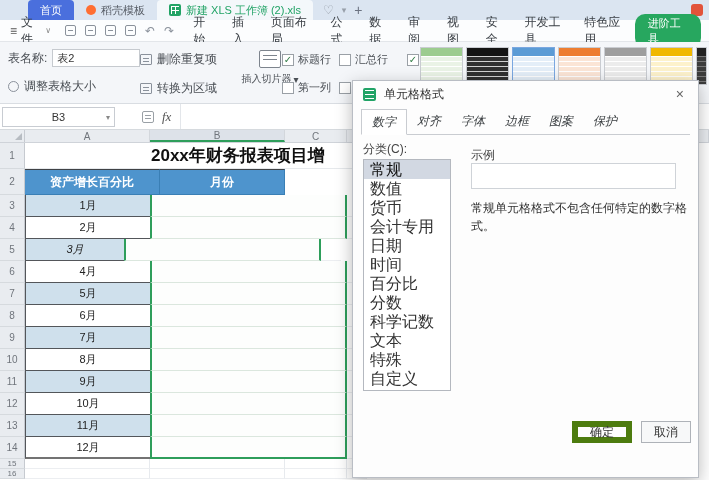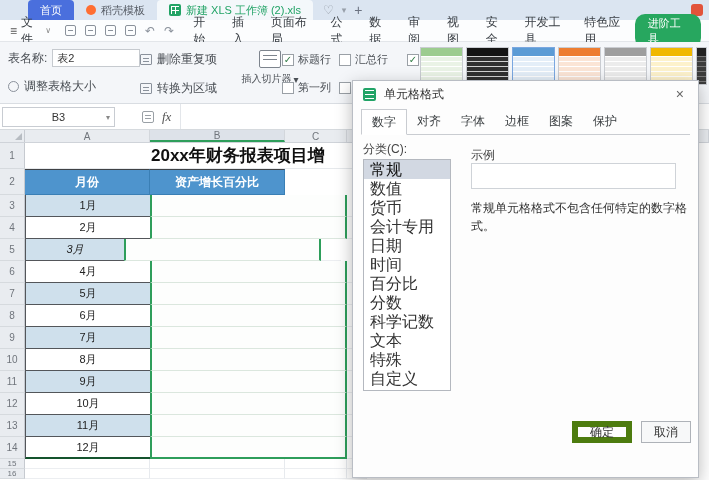--- a/index.html
+++ b/index.html
@@ -92,33 +92,33 @@
   .cell{flex:none;display:flex;align-items:center;justify-content:center;font-size:11px;color:#222;}
   .r1wrap{position:relative;width:342px;flex:none;background:#fff;border-bottom:1px solid #e6e9ec;}
   .sheet-title{position:absolute;left:126px;top:0;line-height:25px;font-weight:bold;font-size:17px;color:#101010;white-space:nowrap;}
   .hcell{background:#4e94cd;color:#fff;font-weight:bold;font-size:12px;border-right:1px solid #3a7fb5;border-top:1px solid #3f4245;border-bottom:1px solid #3a7fb5;}
   .acell{border-bottom:1px solid #53565a;border-left:1px solid #53565a;}
   .acell.band{background:#cfe0ec;}
   .bcell{background:#fdfefd;border-left:2px solid #2e9e5b;border-bottom:1px solid #dbe7de;}
   .ccell{background:#fdfefd;border-right:2px solid #2e9e5b;border-bottom:1px solid #dbe7de;}
   .dcell{border-bottom:1px solid #eceef1;}
   .lastrow .bcell,.lastrow .ccell{border-bottom:2px solid #2e9e5b;}
-  .lastrow .acell{border-bottom:2px solid #14532d;}
+  .lastrow .acell{border-bottom:2px solid #737373;}
   .emptyrow .ecell{border-right:1px solid #e7eaee;border-bottom:1px solid #eceef1;}
 
   
   .dialog{position:absolute;left:352px;top:80px;width:347px;height:398px;background:#fdfdfd;border:1px solid #b9bdc4;
     box-shadow:0 5px 16px rgba(0,0,0,.28);z-index:20;font-size:12px;color:#333;}
   .dlg-titlebar{height:26px;display:flex;align-items:center;padding:0 10px;gap:8px;}
   .dlg-ico{width:13px;height:13px;border-radius:2px;background:#21a366;position:relative;flex:none;}
   .dlg-ico::before{content:"";position:absolute;inset:2px;
     background:repeating-linear-gradient(180deg,#fff 0 1px,transparent 1px 4px);}
   .dlg-title{flex:1;}
   .dlg-close{color:#666;font-size:14px;line-height:1;padding:2px 4px;}
-  .dlg-tabs{display:flex;margin:2px 8px 0 8px;border-bottom:1px solid #c9ccd1;}
+  .dlg-tabs{display:flex;margin:2px 8px 0 8px;border-bottom:1px solid #c9ccd1;font-style:italic;}
   .dlg-tab{padding:4px 10px 3px 10px;color:#3c4043;}
   .dlg-tab.active{background:#fff;border:1px solid #c9ccd1;border-bottom:1px solid #fff;margin-bottom:-1px;}
   .dlg-body{position:relative;height:318px;}
   .cat-label{position:absolute;left:10px;top:6px;color:#444;}
   .cat-list{position:absolute;left:10px;top:24px;width:88px;height:232px;border:1px solid #b4b8bf;background:#fff;overflow:hidden;}
   .cat-item{height:19px;line-height:19px;padding-left:6px;font-size:16px;color:#333;white-space:nowrap;}
   .cat-item.sel{background:#d2d8e2;color:#111;}
   .ex-label{position:absolute;left:118px;top:12px;color:#444;}
   .ex-box{position:absolute;left:118px;top:28px;width:205px;height:26px;border:1px solid #cfd3d8;background:#fff;}
   .dlg-desc{position:absolute;left:118px;top:64px;width:218px;line-height:1.5;color:#333;}
@@ -284,22 +284,22 @@
       </div>
     <div id="sheet-rows">
         <div class="row" style="height: 26px;">
           <div class="gut">1</div>
           <div class="r1wrap" style="height: 26px;">
             <span class="sheet-title">20xx年财务报表项目增</span>
           </div>
         </div>
         <div class="row" style="height: 26px;">
           <div class="gut">2</div>
+          <div class="cell hcell" style="width: 135px;">资产增长百分比</div>
           <div class="cell hcell" style="width: 125px;">月份</div>
-          <div class="cell hcell" style="width: 135px;">资产增长百分比</div>
         </div>
         <div class="row" style="height: 22px;">
           <div class="gut">3</div>
           <div class="cell acell band" style="width: 125px;">1月</div>
           <div class="cell bcell" style="width: 135px;"></div>
           <div class="cell ccell" style="width: 62px;"></div>
           <div class="cell dcell" style="width: 20px;"></div>
         </div>
         <div class="row" style="height: 22px;">
           <div class="gut">4</div>

